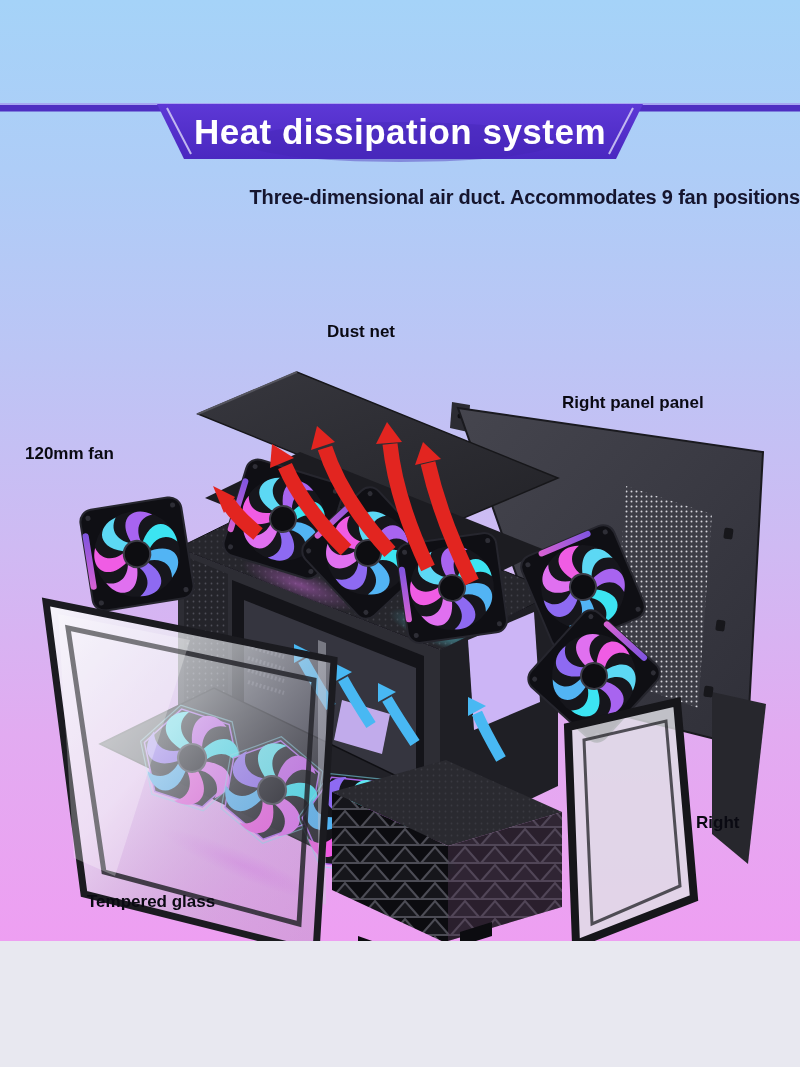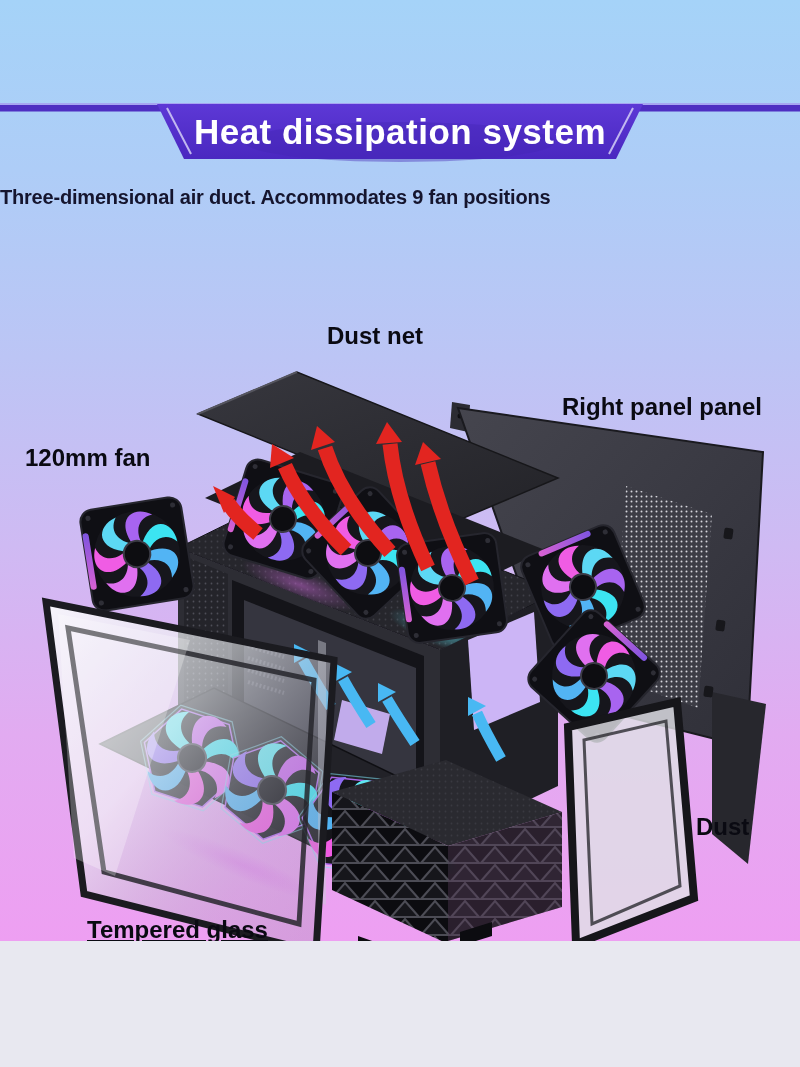--- a/index.html
+++ b/index.html
@@ -2,28 +2,28 @@
 <html><head>
 <meta charset="utf-8">
 <style>
   html,body{margin:0;padding:0;}
   body{font-family:"Liberation Sans","DejaVu Sans",sans-serif;background:#e8e8f0;}
   .stage{position:relative;width:800px;height:941px;overflow:hidden;
     background:linear-gradient(180deg,#a5d3f8 0%,#aecdf7 18%,#bcc5f5 38%,#cfbaf3 58%,#e2abf1 78%,#ee9ff2 100%);}
   .scene-svg{position:absolute;left:0;top:0;width:800px;height:1067px;display:block;}
   .banner-title{position:absolute;left:0;right:0;top:104px;height:56px;line-height:56px;
     text-align:center;color:#fff;font-size:35px;font-weight:bold;letter-spacing:.5px;}
-  .subtitle{position:absolute;left:0;right:0;top:186px;text-align:left;
+  .subtitle{position:absolute;left:0;right:0;top:186px;text-align:right;
     color:#15152e;font-size:20px;font-weight:bold;letter-spacing:-.2px;}
-  .callout{position:absolute;color:#0a0a12;font-size:24px;font-weight:bold;white-space:nowrap;}
+  .callout{position:absolute;color:#0a0a12;font-size:17px;font-weight:bold;white-space:nowrap;}
   .co-dust{left:327px;top:322px;}
   .co-right{left:562px;top:393px;}
   .co-120{left:25px;top:444px;}
   .co-panel{left:696px;top:813px;}
-  .co-glass{left:87px;top:916px;text-decoration:underline;}
+  .co-glass{left:87px;top:892px;}
 </style>
 </head>
 <body>
 
 <div class="stage">
 
 <svg class="scene-svg" viewBox="0 0 800 1067">
   <defs>
     <linearGradient id="bannerGrad" x1="0" y1="0" x2="0" y2="1">
       <stop offset="0" stop-color="#5d38d6"></stop>
@@ -222,16 +222,16 @@
     <polygon points="568,727 677,702 694,898 576,944" fill="#dfdfe5" fill-opacity="0.82" stroke="#16161a" stroke-width="8"></polygon>
     <polygon points="584,740 666,721 680,886 592,924" fill="none" stroke="#2a2a30" stroke-width="3" opacity="0.8"></polygon>
   </g>
 </svg>
 
 <div class="banner-title">Heat dissipation system</div>
 <div class="subtitle">Three-dimensional air duct. Accommodates 9 fan positions</div>
 <div class="callout co-dust">Dust net</div>
 <div class="callout co-right">Right panel panel</div>
 <div class="callout co-120">120mm fan</div>
-<div class="callout co-panel">Dust</div>
+<div class="callout co-panel">Right</div>
 <div class="callout co-glass">Tempered glass</div>
 
 </div>
 
 </body></html>

